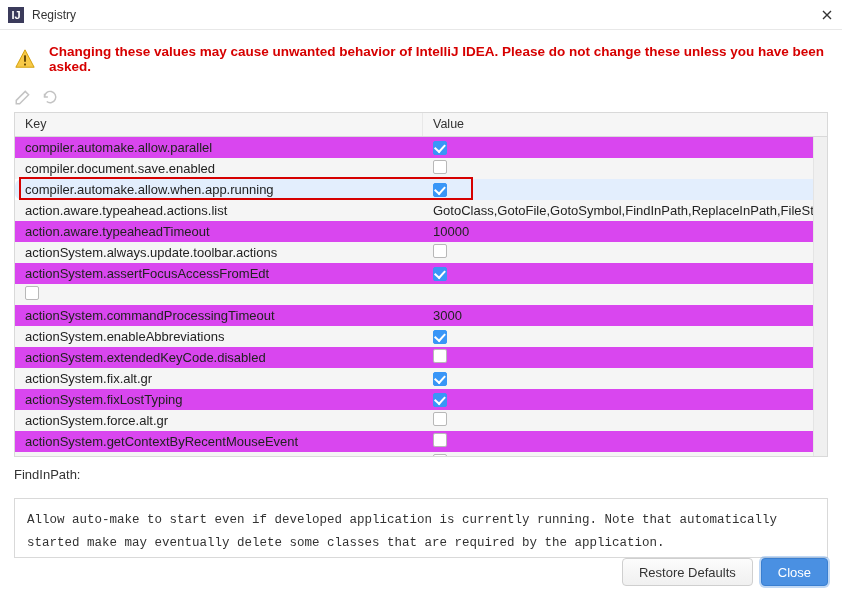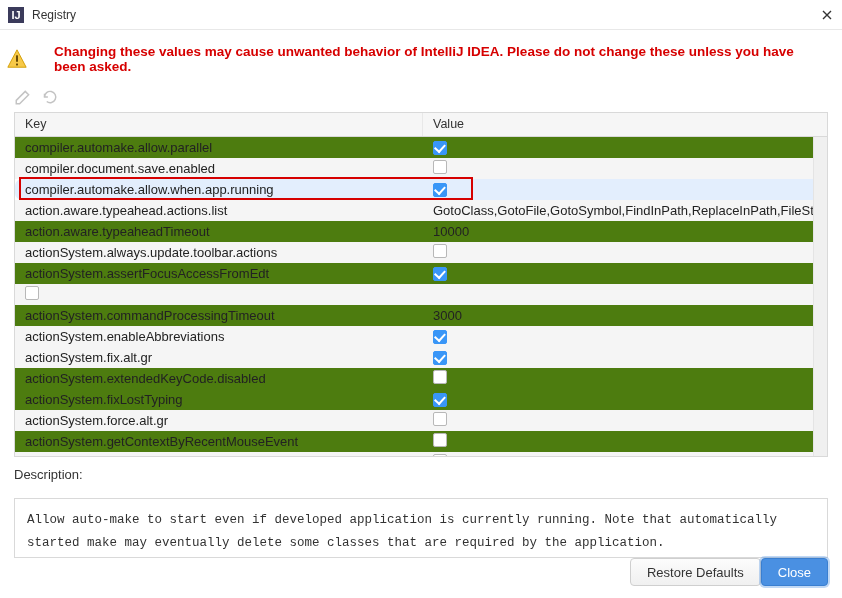--- a/index.html
+++ b/index.html
@@ -2,44 +2,44 @@
 <html><head>
 <meta charset="utf-8">
 <style>
 * { box-sizing: border-box; margin: 0; padding: 0; font-family: -apple-system, BlinkMacSystemFont, "Segoe UI", Arial, sans-serif; }
 body { width: 842px; height: 598px; background: #fff; font-size: 13px; position: relative; overflow: hidden; }
 .titlebar { height: 30px; display: flex; align-items: center; padding: 0 8px; border-bottom: 1px solid #e8e8e8; }
 .titlebar .app-icon { width: 16px; height: 16px; background: #3b3b5b; display: inline-flex; align-items: center; justify-content: center; color: #fff; font-size: 11px; font-weight: bold; margin-right: 8px; }
 .titlebar .title { flex: 1; font-size: 12px; color: #333; }
 .titlebar .close { width: 14px; height: 14px; cursor: pointer; display: flex; align-items: center; justify-content: center; }
 .titlebar .close svg { width: 10px; height: 10px; }
-.warning-row { display: flex; align-items: center; padding: 14px 16px 14px 6px; gap: 26px; }
+.warning-row { display: flex; align-items: center; padding: 14px 16px 14px 14px; gap: 13px; }
 .warning-row .warn-icon { width: 22px; height: 22px; flex-shrink: 0; }
 .warning-row .warn-text { color: #d60000; font-weight: bold; font-size: 13.5px; }
 .toolbar { padding: 0 14px 6px 14px; display: flex; gap: 8px; }
 .toolbar .tbtn { width: 18px; height: 18px; opacity: 0.35; cursor: pointer; display: flex; align-items: center; justify-content: center; }
 .table-wrap { margin: 0 14px; border: 1px solid #d9d9d9; height: 345px; overflow: hidden; position: relative; }
 .thead { display: flex; height: 24px; background: #f6f6f6; border-bottom: 1px solid #d9d9d9; }
 .thead .th { padding: 4px 10px; font-size: 12.5px; color: #333; }
 .th-key { width: 408px; border-right: 1px solid #e8e8e8; }
 .th-val { flex: 1; }
 .tbody { overflow-y: auto; height: 320px; position: relative; }
 .row { display: flex; height: 21px; align-items: center; }
-.row.even { background: #4d7c0f; }
+.row.even { background: #d946ef; }
 .row.odd { background: #f5f5f5; justify-content: flex-end; }
 .row.selected { background: #e3eefd; border-radius: 7px; }
 .cell-key { width: 408px; padding-left: 10px; font-size: 13px; color: #222; white-space: nowrap; }
 .cell-val { flex: 1; padding-left: 10px; font-size: 13px; color: #222; white-space: nowrap; overflow: hidden; }
 .chk { width: 14px; height: 14px; border: 1px solid #b8b8b8; border-radius: 2px; display: inline-flex; align-items: center; justify-content: center; background: #fff; }
 .chk.checked { background: #3996f7; border-color: #3996f7; }
 .chk.checked::after { content: ""; width: 8px; height: 5px; border-left: 2px solid #fff; border-bottom: 2px solid #fff; transform: rotate(-48deg) translate(1px,-1px); }
 .highlight-box { position: absolute; border: 2px solid #d60000; pointer-events: none; }
 .desc-label { margin: 10px 14px 4px 14px; font-size: 13px; color: #333; }
 .desc-box { margin: 16px 14px; border: 1px solid #d9d9d9; padding: 10px 12px; height: 60px; font-family: "Courier New", monospace; font-size: 12.5px; color: #333; line-height: 1.8; overflow: hidden; }
-.footer { position: absolute; bottom: 12px; right: 14px; display: flex; gap: 0; align-items: center; }
+.footer { position: absolute; bottom: 12px; right: 14px; display: flex; gap: 8px; align-items: center; }
 .btn { height: 28px; padding: 0 16px; border: 1px solid #cfcfcf; border-radius: 4px; background: linear-gradient(#fcfcfc,#f0f0f0); font-size: 13px; color: #333; cursor: pointer; display: inline-flex; align-items: center; }
 .btn.primary { background: #4a90e2; color: #fff; border: 1px solid #3a7fd0; box-shadow: 0 0 0 2px rgba(74,144,226,0.35); }
 .watermark { position: absolute; bottom: 18px; right: 200px; font-size: 13px; color: rgba(120,120,120,0.35); pointer-events: none; letter-spacing:0.5px;}
 .scrollbar-stub { position:absolute; right:0; top:0; width:14px; height:100%; background:#f0f0f0; border-left:1px solid #e4e4e4;}
 </style>
 </head>
 <body>
 
 <div class="titlebar">
   <span class="app-icon">IJ</span>
@@ -114,48 +114,48 @@
         <div class="cell-val"><span class="chk"></span></div>
       </div>
       <div class="row even">
         <div class="cell-key">actionSystem.commandProcessingTimeout</div>
         <div class="cell-val">3000</div>
       </div>
       <div class="row odd">
         <div class="cell-key">actionSystem.enableAbbreviations</div>
         <div class="cell-val"><span class="chk checked"></span></div>
       </div>
+      <div class="row even">
+        <div class="cell-key">actionSystem.extendedKeyCode.disabled</div>
+        <div class="cell-val"><span class="chk"></span></div>
+      </div>
       <div class="row odd">
         <div class="cell-key">actionSystem.fix.alt.gr</div>
         <div class="cell-val"><span class="chk checked"></span></div>
-      </div>
-      <div class="row even">
-        <div class="cell-key">actionSystem.extendedKeyCode.disabled</div>
-        <div class="cell-val"><span class="chk"></span></div>
       </div>
       <div class="row even">
         <div class="cell-key">actionSystem.fixLostTyping</div>
         <div class="cell-val"><span class="chk checked"></span></div>
       </div>
       <div class="row odd">
         <div class="cell-key">actionSystem.force.alt.gr</div>
         <div class="cell-val"><span class="chk"></span></div>
       </div>
       <div class="row even">
         <div class="cell-key">actionSystem.getContextByRecentMouseEvent</div>
         <div class="cell-val"><span class="chk"></span></div>
       </div>
       <div class="row odd">
         <div class="cell-key">actionSystem.honor.modal.context</div>
         <div class="cell-val"><span class="chk"></span></div>
       </div>
     </div>
 </div>
 
-<div class="desc-label">Description:</div>
+<div class="desc-label">FindInPath:</div>
 <div class="desc-box">Allow auto-make to start even if developed application is currently running. Note that automatically started make may eventually delete some classes that are required by the application.</div>
 
 <div class="watermark"></div>
 
 <div class="footer">
   <button class="btn">Restore Defaults</button>
   <button class="btn primary">Close</button>
 </div>
 
 </body></html>

